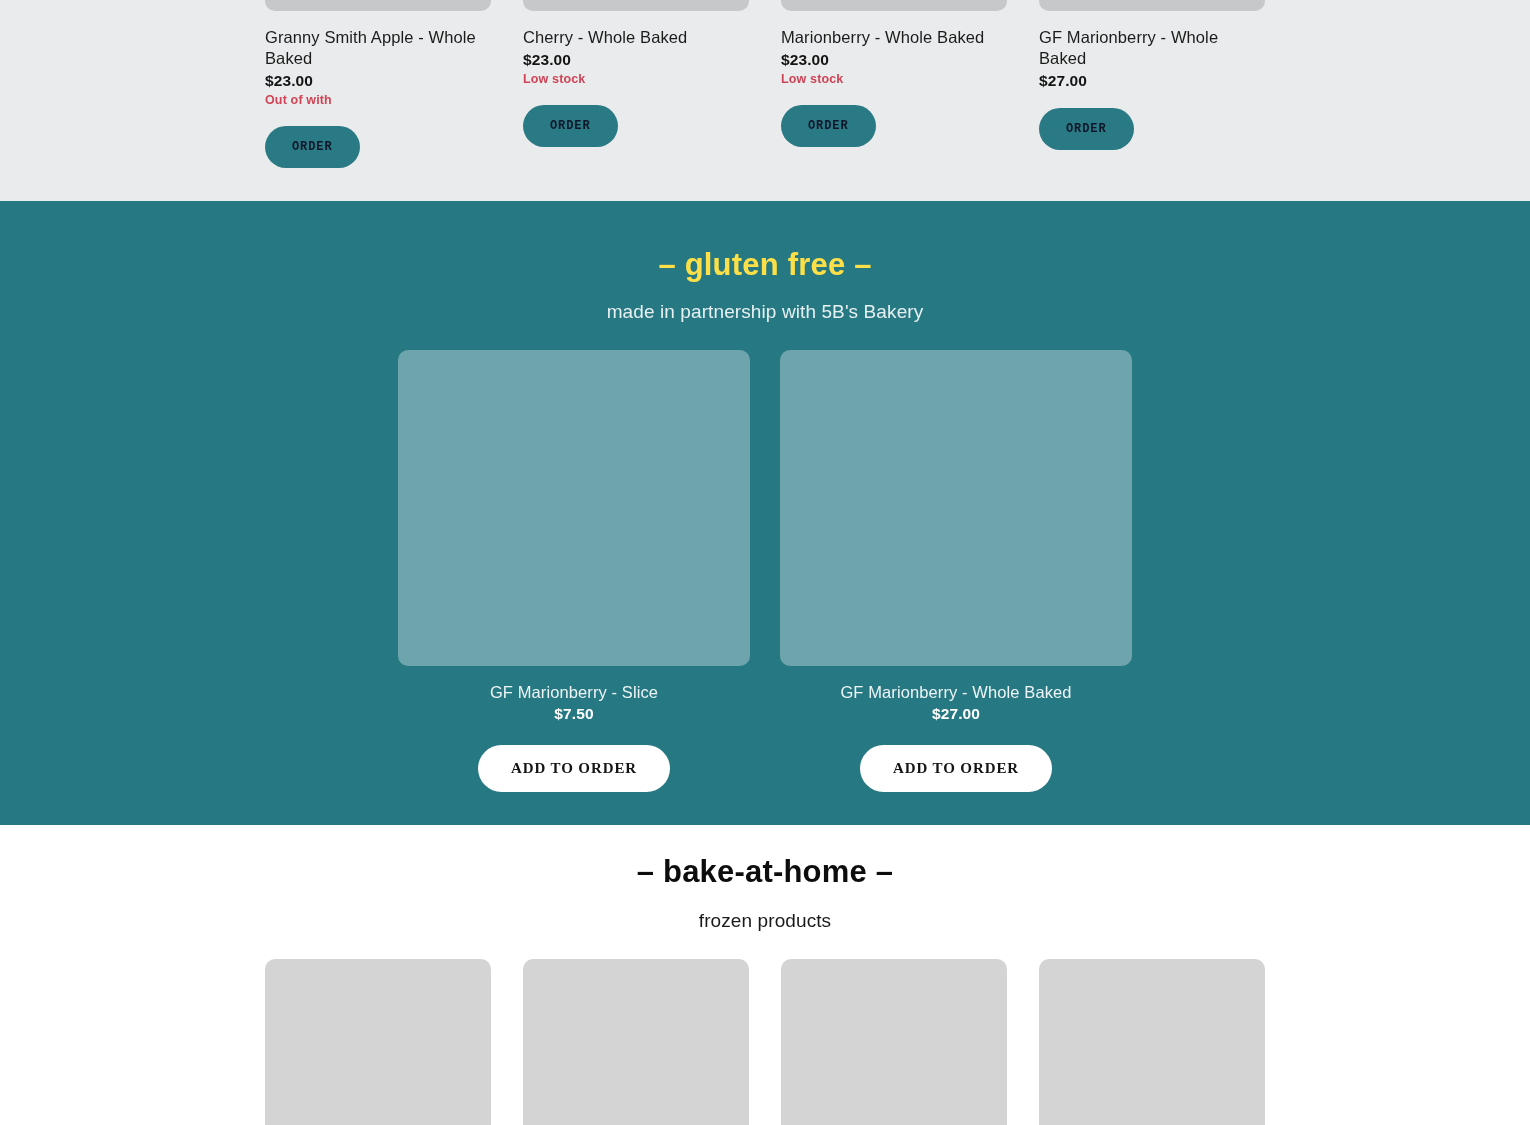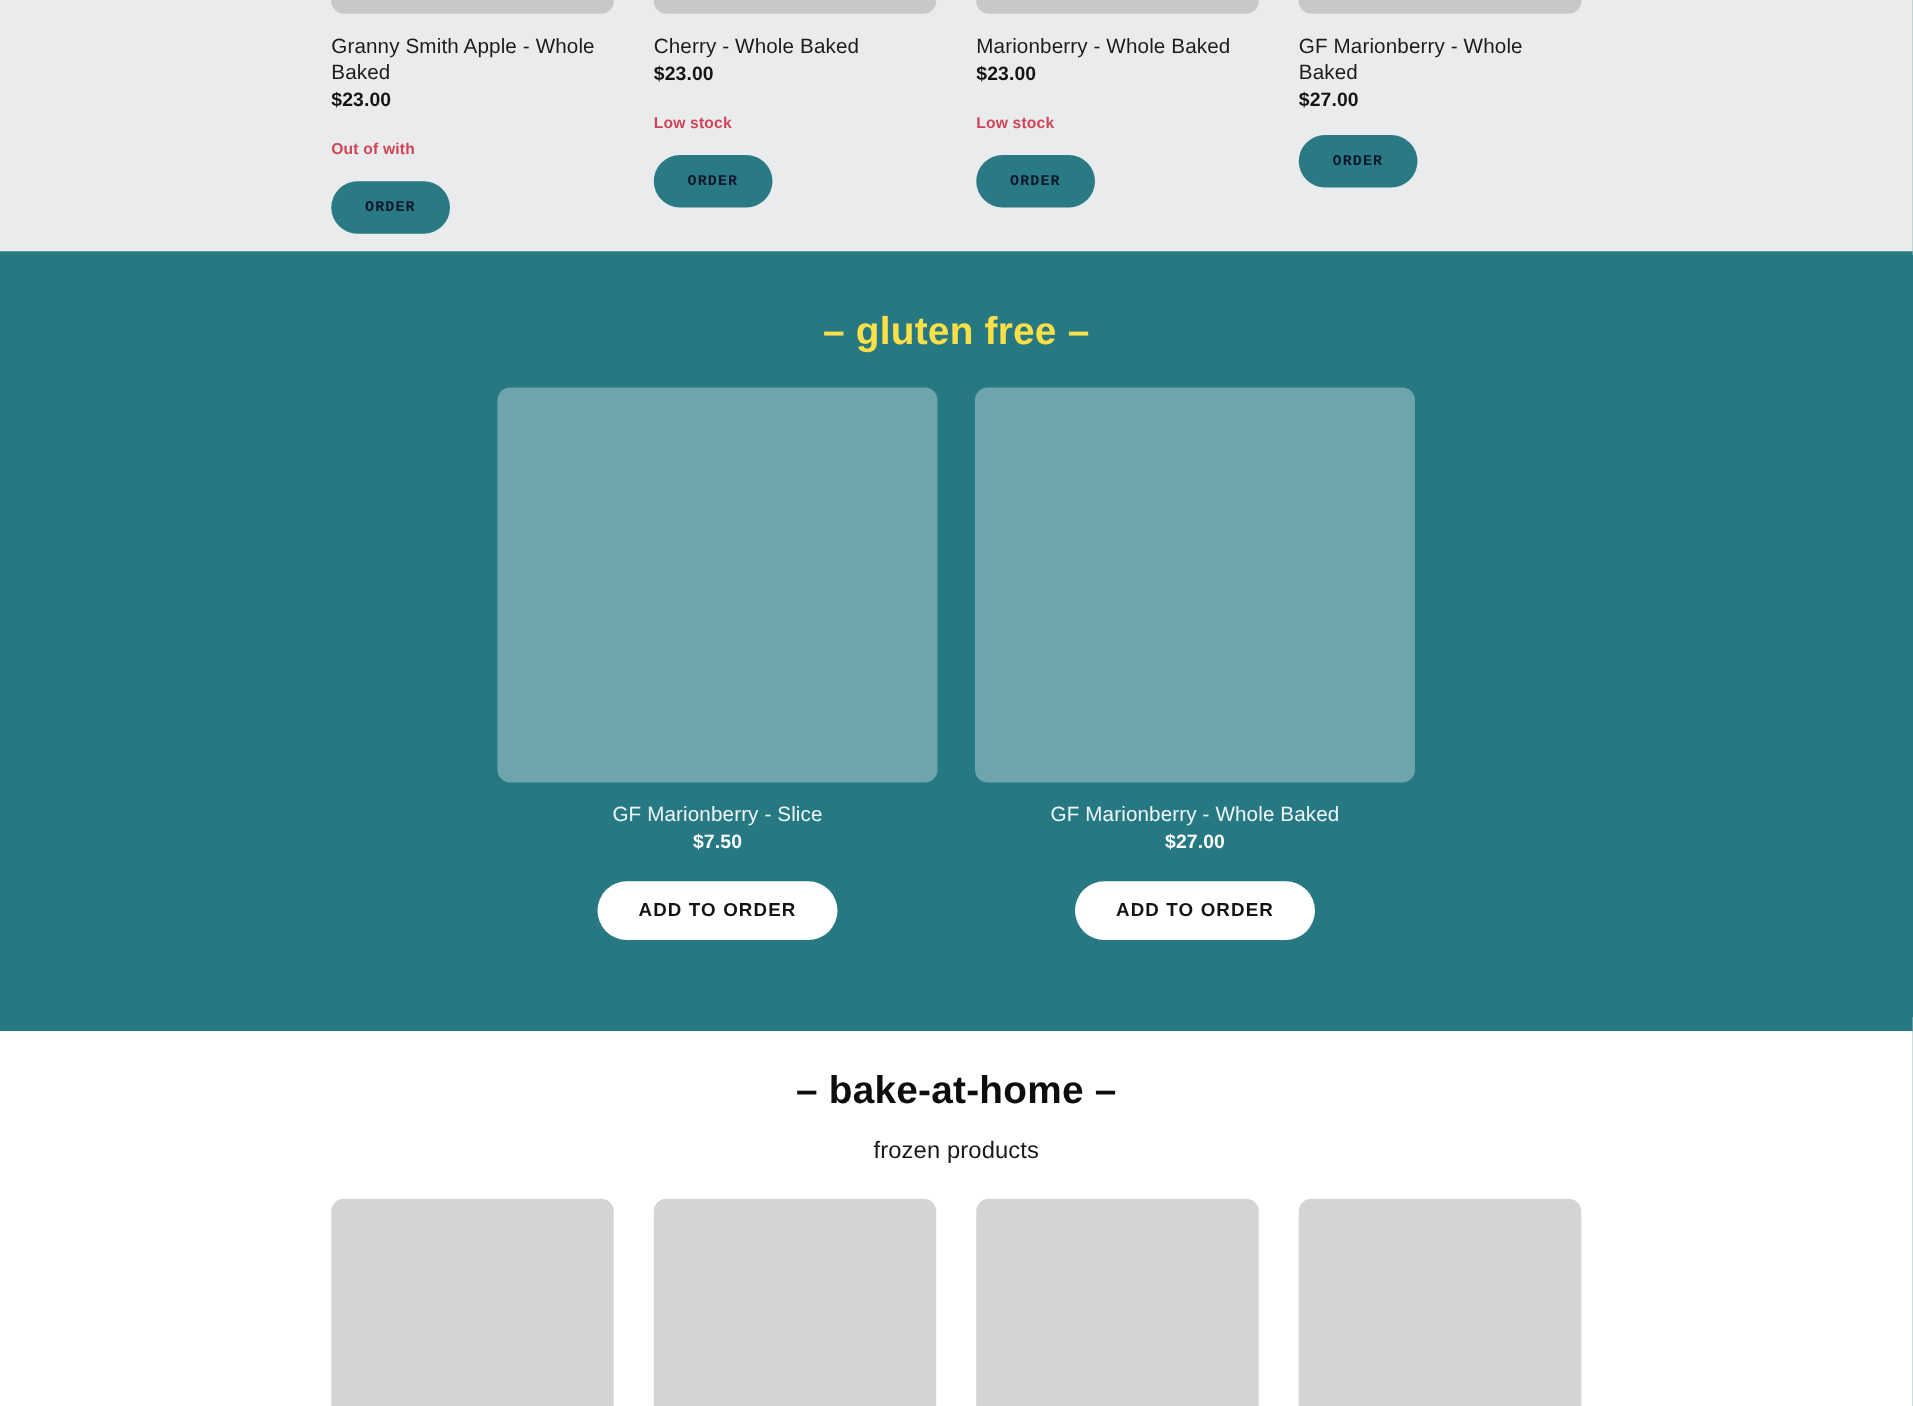--- a/index.html
+++ b/index.html
@@ -54,21 +54,21 @@
     font-size: 15.5px;
     font-weight: bold;
     color: #141414;
     margin-top: 3px;
     letter-spacing: .1px;
   }
   .stock-note {
     font-size: 12.5px;
     font-weight: bold;
     color: #cf4557;
-    margin-top: 22px;
+    margin-top: 3px;
     letter-spacing: .15px;
     min-height: 15px;
   }
   .order-btn {
     display: inline-block;
     margin-top: 18px;
     background: #2a7a85;
     color: #0f172a;
     font-size: 12px;
     font-weight: bold;
@@ -136,21 +136,21 @@
     margin-top: 22px;
     background: #ffffff;
     color: #141414;
     font-size: 15px;
     font-weight: bold;
     letter-spacing: .9px;
     padding: 15px 33px;
     border: none;
     border-radius: 999px;
     cursor: pointer;
-    font-family: Liberation Sans, sans-serif;
+    font-family: Liberation Serif, serif;
   }
 
   
   .bah-section {
     position: absolute;
     left: 0;
     top: 825px;
     width: 1530px;
     height: 300px;
     background: #ffffff;
@@ -221,20 +221,21 @@
       <div class="baked-price">$27.00</div>
       
       <button class="order-btn">ORDER</button>
     </div>
 
   </div>
 </section>
 
 <section class="gf-section">
   <h2 class="gf-title">– gluten free –</h2>
+  <p class="gf-subtitle">made in partnership with 5B's Bakery</p>
 
   <div class="gf-grid">
 
     <div class="gf-card">
       <div class="gf-thumb"></div>
       <div class="gf-name">GF Marionberry - Slice</div>
       <div class="gf-price">$7.50</div>
       <button class="add-btn">ADD TO ORDER</button>
     </div>
 

